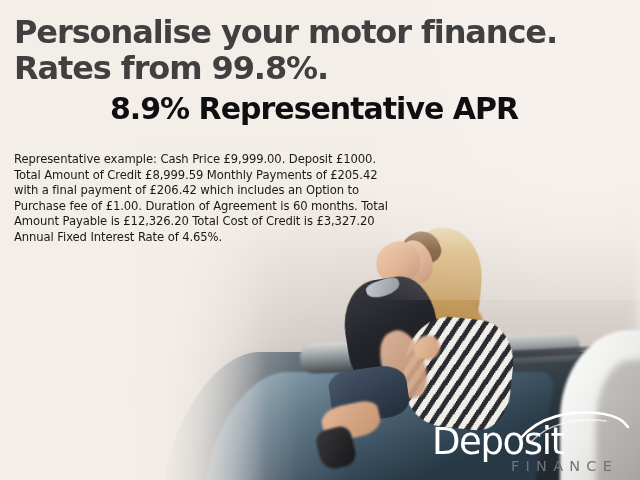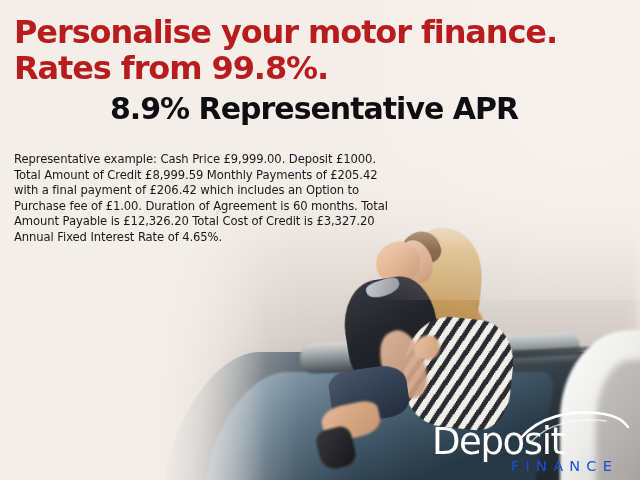--- a/index.html
+++ b/index.html
@@ -340,21 +340,21 @@
   
   .copy {
     position: absolute;
     left: 14px;
     top: 0;
     width: 600px;
     z-index: 40;
   }
   .headline {
     margin: 0;
-    color: #b91c1c;
+    color: #404040;
     font-family: "DejaVu Sans", sans-serif;
     font-weight: 700;
     font-size: 32px;
     line-height: 36px;
     letter-spacing: -1.1px;
     white-space: nowrap;
   }
   .headline .hl-line { display: block; }
   #headline-block { padding-top: 14px; }
 
@@ -402,21 +402,21 @@
     line-height: 40px;
     letter-spacing: -1.4px;
     text-align: left;
     white-space: nowrap;
   }
   .logo-sub {
     position: absolute;
     left: 0;
     top: 42px;
     width: 186px;
-    color: #1d4ed8;
+    color: #737373;
     font-family: "DejaVu Sans", sans-serif;
     font-weight: 400;
     font-size: 14.5px;
     line-height: 16px;
     letter-spacing: 6.2px;
     text-align: right;
     white-space: nowrap;
   }
   .logo-swoosh {
     position: absolute;

